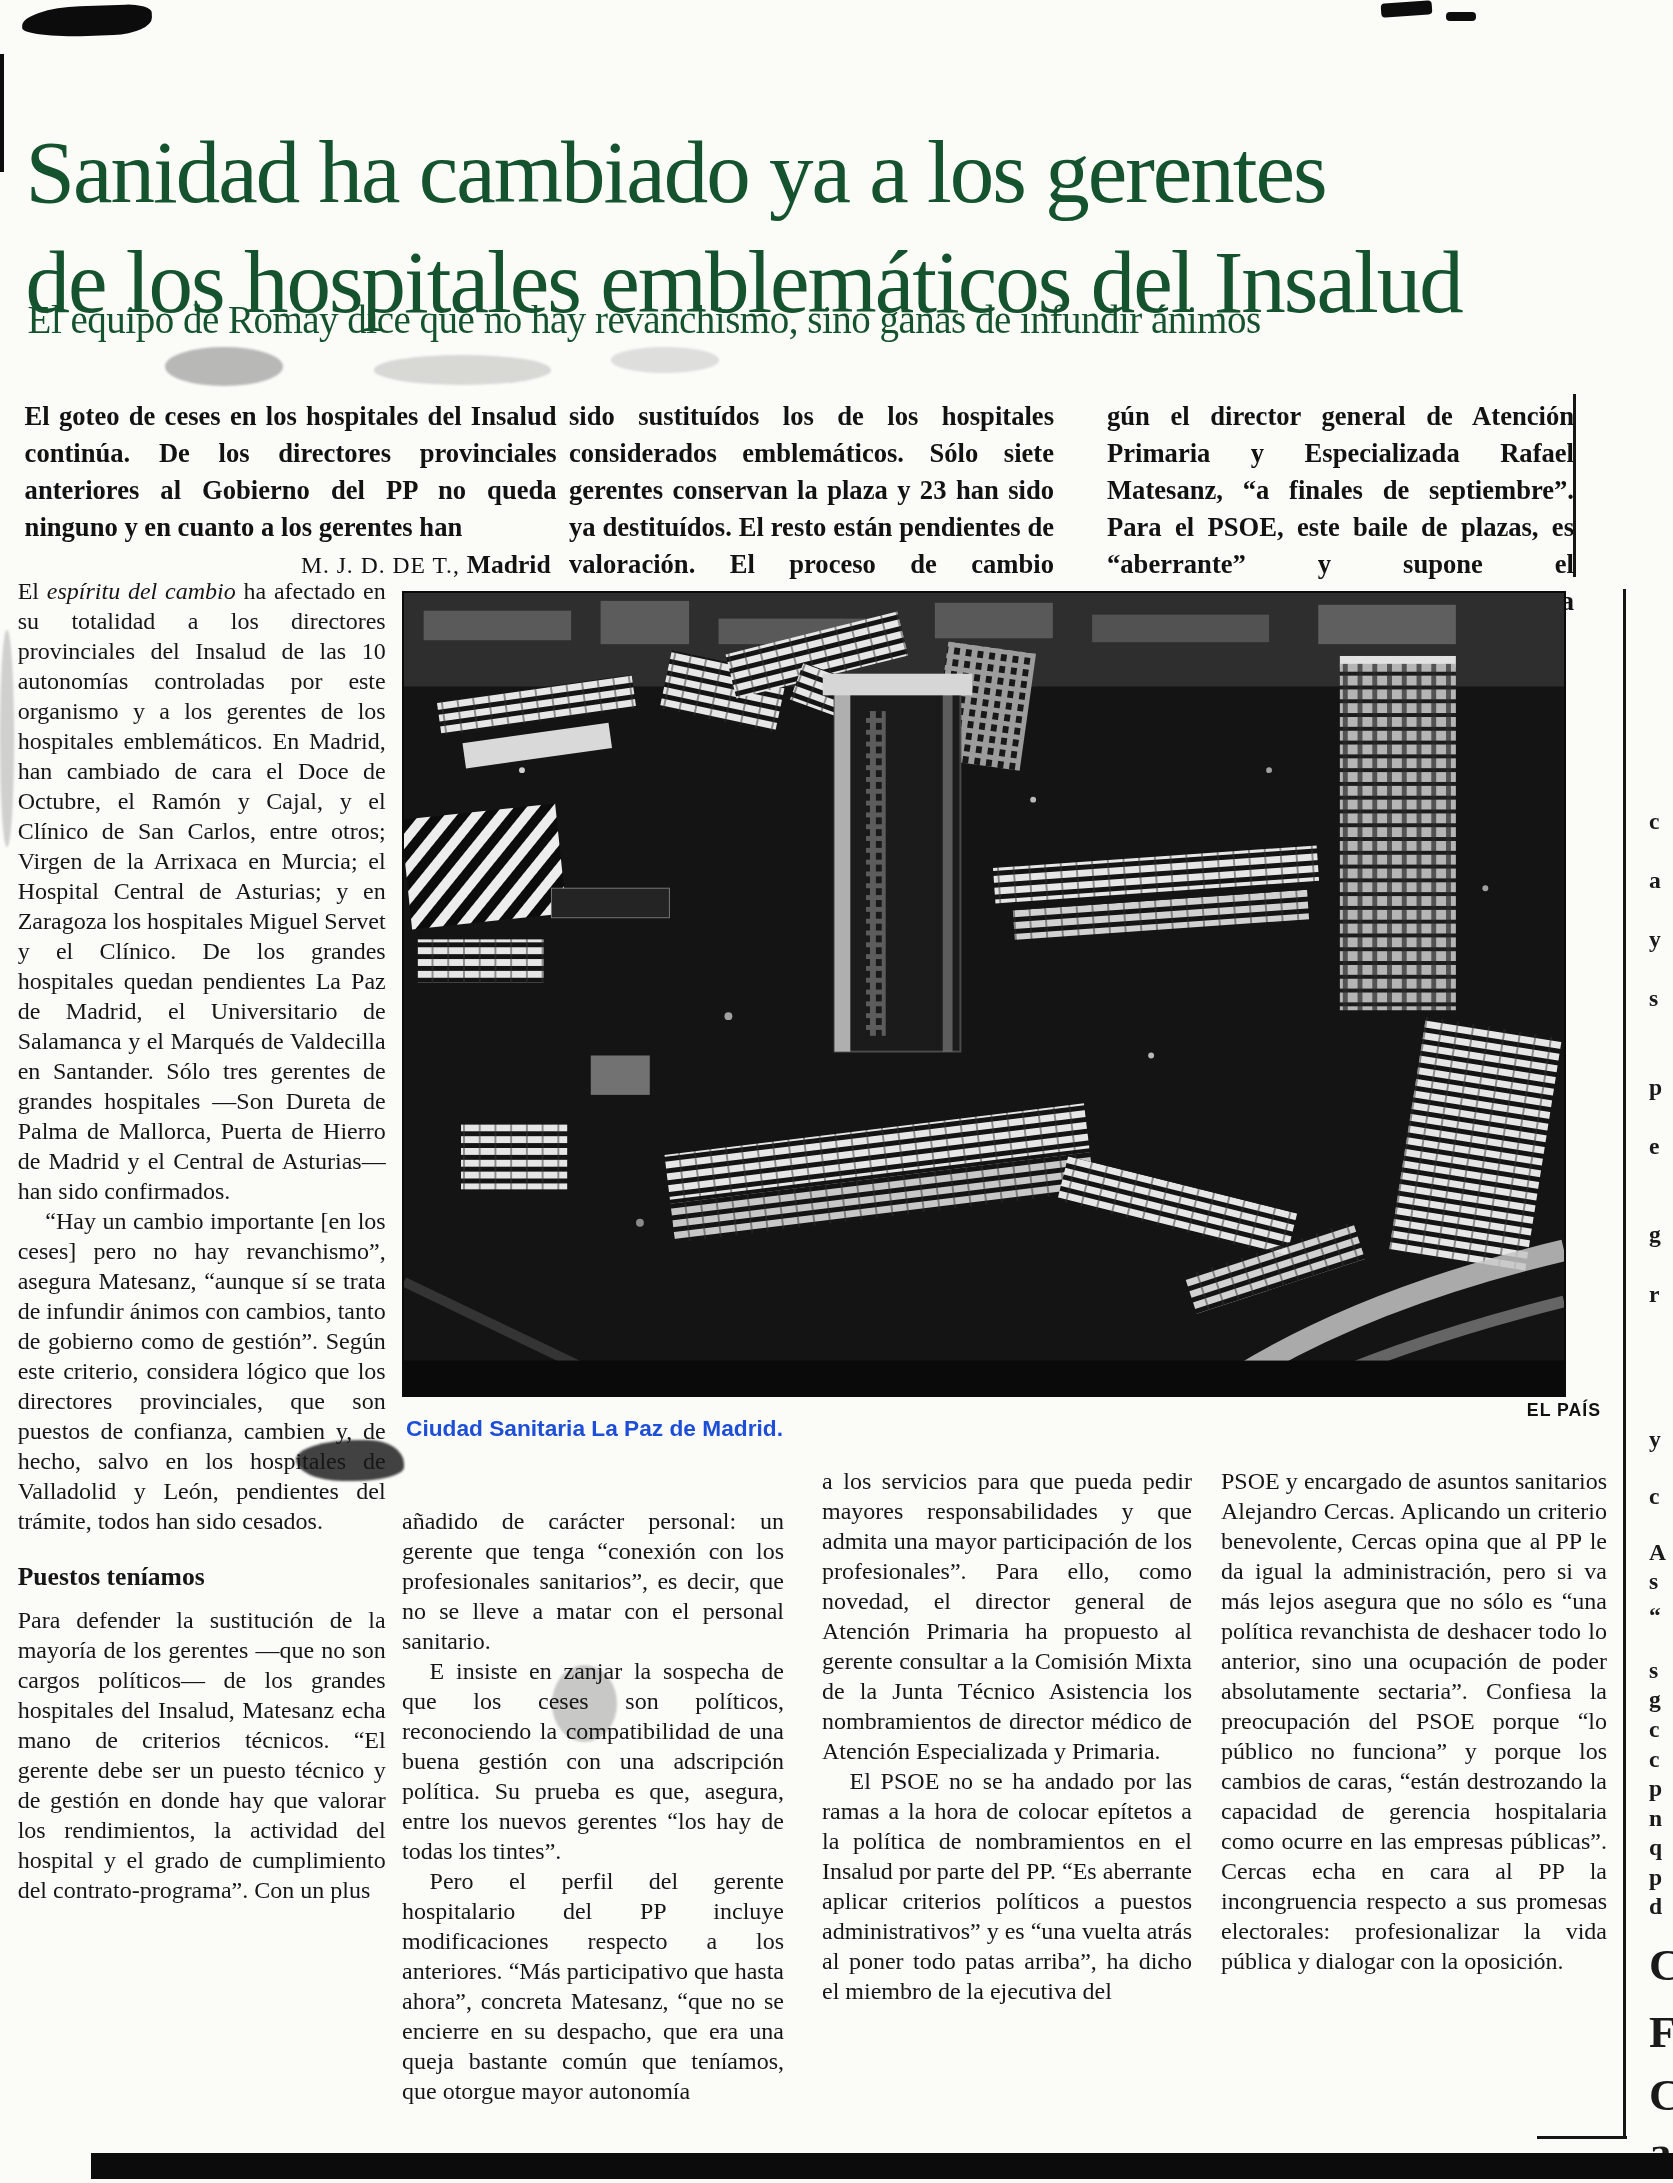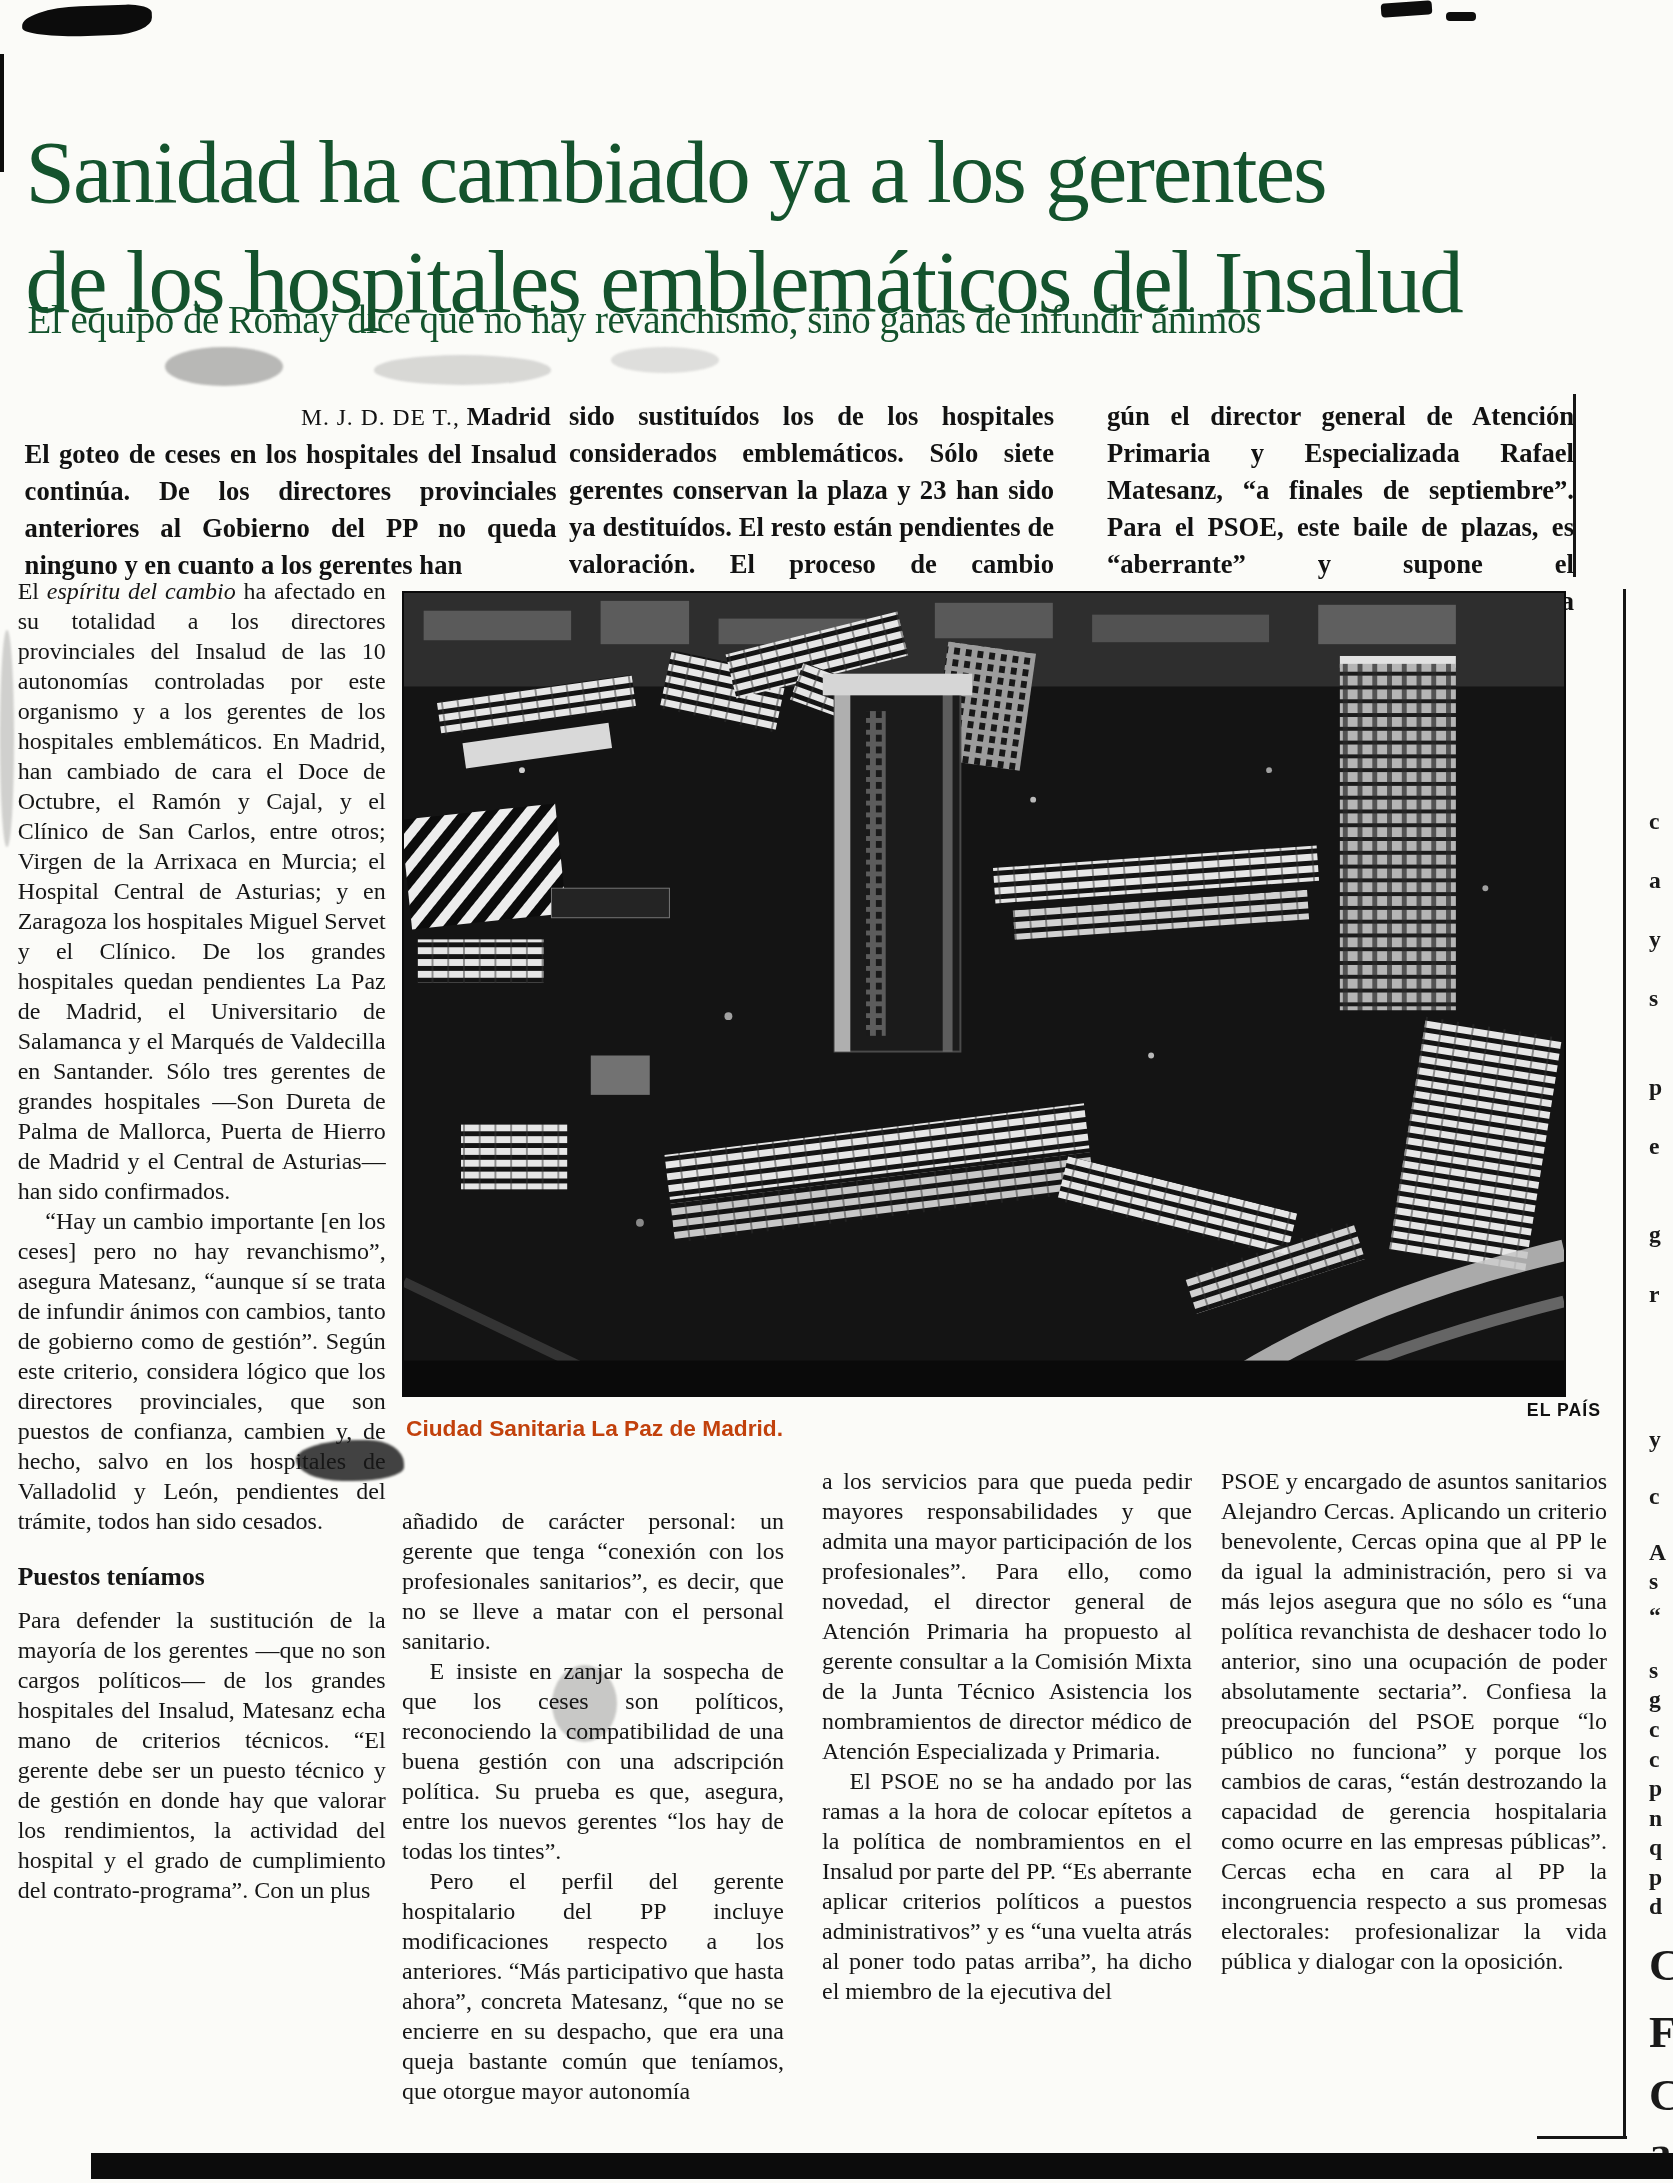--- a/index.html
+++ b/index.html
@@ -31,21 +31,21 @@
   #bcol3{left:822px;top:1466px;width:370px;}
   #bcol4{left:1221px;top:1466px;width:386px;}
   #col1-subhead{font-weight:bold;font-size:25.6px;margin:25.6px 0 13.8px 0;text-align:left;}
   .ital{font-style:italic;}
   
   #photo{left:402px;top:591px;width:1164px;height:806px;background:#111;
     border:2px solid #0a0a0a;box-sizing:border-box;}
   #photo svg{display:block;width:100%;height:100%;}
   #photo-caption{left:406px;top:1415px;width:749px;
     font-family:"Liberation Sans","DejaVu Sans",sans-serif;
-    font-weight:bold;font-size:22.7px;color:#c2410c;}
+    font-weight:bold;font-size:22.7px;color:#1d4ed8;}
   #photo-credit{left:1478px;top:1400px;width:123px;text-align:right;
     font-family:"Liberation Sans","DejaVu Sans",sans-serif;
     font-weight:bold;font-size:17.7px;letter-spacing:1px;color:#111;}
   
   .vrule{background:#161616;width:3px;}
   #rule-lead{left:1573px;top:394px;height:183px;}
   #rule-right{left:1623px;top:589px;height:1549px;}
   #rule-right-tick{left:1537px;top:2136px;width:90px;height:3px;background:#161616;}
   #bottom-bar{left:91px;top:2153px;width:1583px;height:25.6px;background:#0c0c0c;}
   #corner-blob{left:21.7px;top:5.9px;width:130px;height:29.6px;background:#0c0c0c;
@@ -84,25 +84,25 @@
   <div class="abs smudge" id="sm6"></div>
 
   <h1 class="abs" id="headline">
     <span>Sanidad ha cambiado ya a los gerentes</span><br>
     <span>de los hospitales emblemáticos del Insalud</span>
   </h1>
 
   <div class="abs" id="subheadline">El equipo de Romay dice que no hay revanchismo, sino ganas de infundir ánimos</div>
 
   <div class="abs lead-col" id="lead1">
+    <span>El goteo de ceses en los hospitales del Insalud continúa. De los directores provinciales anteriores al Gobierno del PP no queda ninguno y en cuanto a los gerentes han</span>
     <span id="byline">
       <span>M. J. D. DE T.,</span>
       <span class="city">Madrid</span>
     </span>
-    <span>El goteo de ceses en los hospitales del Insalud continúa. De los directores provinciales anteriores al Gobierno del PP no queda ninguno y en cuanto a los gerentes han</span>
   </div>
   <div class="abs lead-col" id="lead2">sido sustituídos los de los hospitales considerados emblemáticos. Sólo siete gerentes conservan la plaza y 23 han sido ya destituídos. El resto están pendientes de valoración. El proceso de cambio culminará, se-</div>
   <div class="abs lead-col" id="lead3">gún el director general de Atención Primaria y Especializada Rafael Matesanz, “a finales de septiembre”. Para el PSOE, este baile de plazas, es “aberrante” y supone el “desmantelamiento de la administración”.</div>
 
   <div class="abs vrule" id="rule-lead"></div>
   <div class="abs vrule" id="rule-right"></div>
   <div class="abs" id="rule-right-tick"></div>
 
   <div class="abs body-col" id="bcol1">
     <p><span>El </span><span class="ital">espíritu del cambio</span><span> ha afectado en su totalidad a los directores provinciales del Insalud de las 10 autonomías controladas por este organismo y a los gerentes de los hospitales emblemáticos. En Madrid, han cambiado de cara el Doce de Octubre, el Ramón y Cajal, y el Clínico de San Carlos, entre otros; Virgen de la Arrixaca en Murcia; el Hospital Central de Asturias; y en Zaragoza los hospitales Miguel Servet y el Clínico. De los grandes hospitales quedan pendientes La Paz de Madrid, el Universitario de Salamanca y el Marqués de Valdecilla en Santander. Sólo tres gerentes de grandes hospitales —Son Dureta de Palma de Mallorca, Puerta de Hierro de Madrid y el Central de Asturias— han sido confirmados.</span></p>

